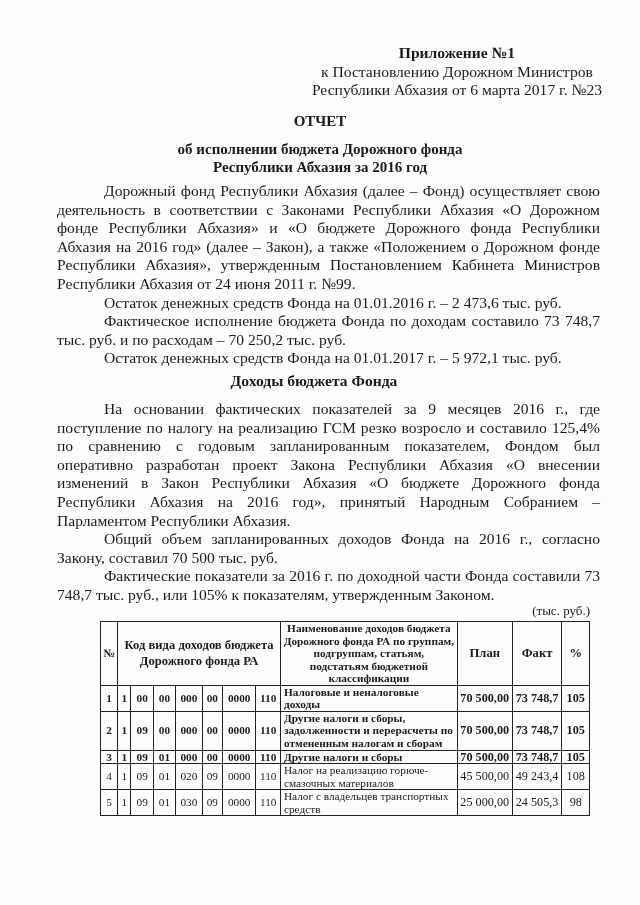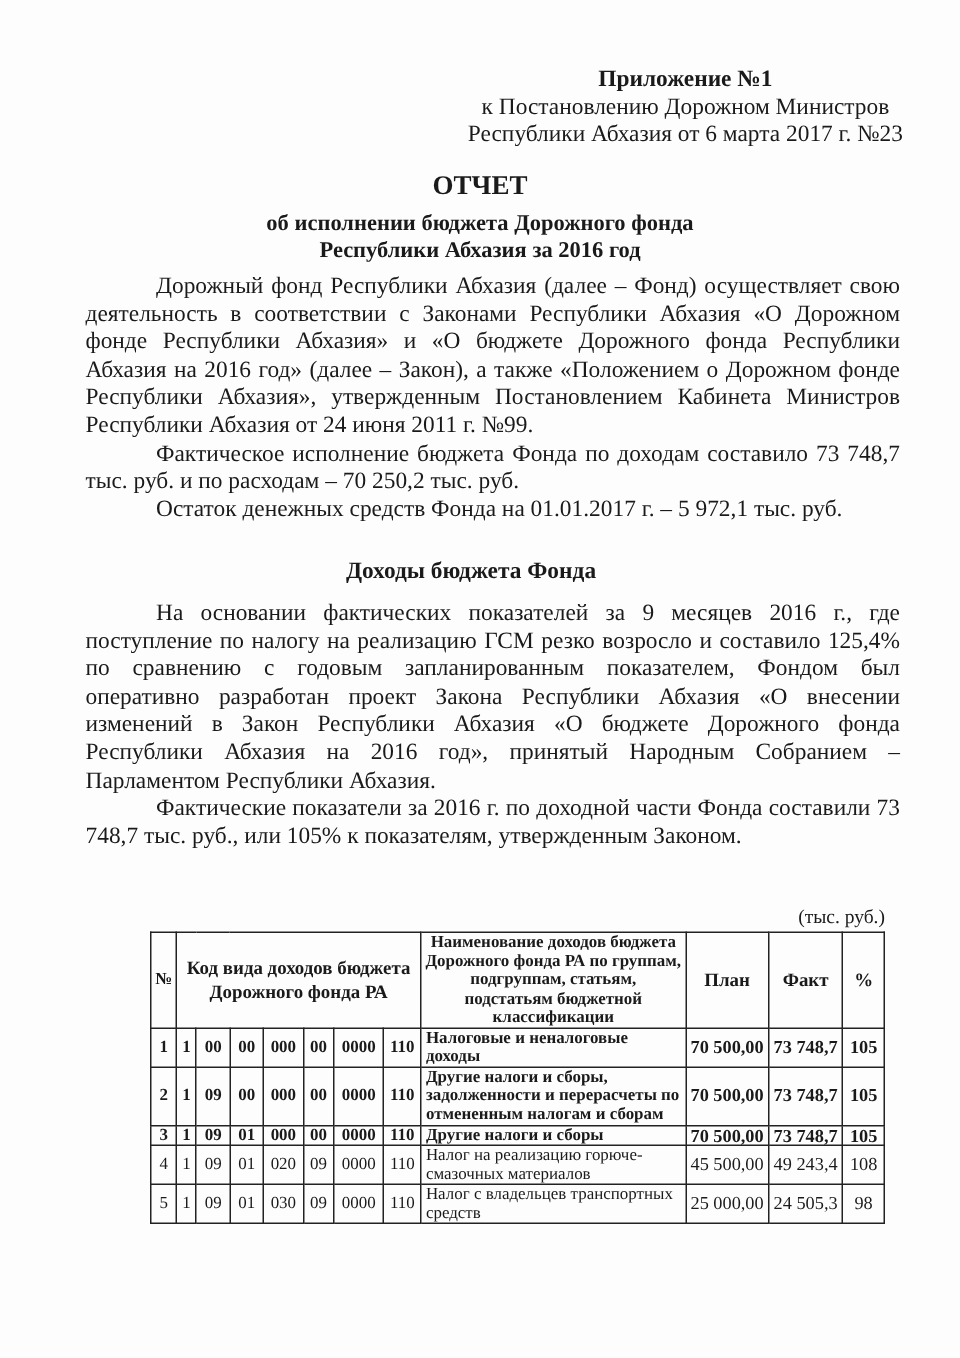--- a/index.html
+++ b/index.html
@@ -2,21 +2,21 @@
 <html><head>
 <meta charset="utf-8">
 <style>
   html, body { margin: 0; padding: 0; background: #ffffff; }
   body { width: 640px; height: 905px; position: relative; overflow: hidden;
          font-family: "Liberation Serif", "DejaVu Serif", serif; color: #1a1a1a; }
   .page { position: absolute; left: 0; top: 0; width: 640px; height: 905px; background: #fdfdfd; }
   .appendix { position: absolute; right: 38px; top: 44px; text-align: center; font-size: 15.6px; line-height: 18.5px; }
   .appendix .bold { font-weight: bold; }
   .title { position: absolute; left: 0; width: 640px; text-align: center; font-weight: bold; }
-  .t1 { top: 113px; font-size: 18px; }
+  .t1 { top: 113px; font-size: 15px; }
   .t2 { top: 140px; font-size: 15px; line-height: 18px; }
   .body { position: absolute; left: 57px; width: 543px; font-size: 15.6px; line-height: 18.6px; text-align: justify; }
   .body p { margin: 0; text-indent: 47px; }
   .p1 { top: 182px; }
   .sect { position: absolute; top: 372px; left: 0; width: 628px; text-align: center; font-weight: bold; font-size: 15.6px; }
   .p2 { top: 400px; font-family: Liberation Serif, serif; }
   .unit { position: absolute; right: 50px; top: 603px; font-size: 13px; }
   table.inc { position: absolute; left: 100px; top: 621px; border-collapse: collapse; font-size: 11.3px; width: 490px; table-layout: fixed; }
   table.inc td, table.inc th { border: 1px solid #222; padding: 0 2px; text-align: center; vertical-align: middle; line-height: 12.5px; }
   table.inc th { font-weight: bold; }
@@ -41,28 +41,30 @@
   </div>
 
   <div class="title t1">ОТЧЕТ</div>
   <div class="title t2">
     <div>об исполнении бюджета Дорожного фонда</div>
     <div>Республики Абхазия за 2016 год</div>
   </div>
 
   <div class="body p1">
     <p>Дорожный фонд Республики Абхазия (далее – Фонд) осуществляет свою деятельность в соответствии с Законами Республики Абхазия «О Дорожном фонде Республики Абхазия» и «О бюджете Дорожного фонда Республики Абхазия на 2016 год» (далее – Закон), а также «Положением о Дорожном фонде Республики Абхазия», утвержденным Постановлением Кабинета Министров Республики Абхазия от 24 июня 2011 г. №99.</p>
+    <p>Остаток денежных средств Фонда на 01.01.2016 г. – 2 473,6 тыс. руб.</p>
     <p>Фактическое исполнение бюджета Фонда по доходам составило 73 748,7 тыс. руб. и по расходам – 70 250,2 тыс. руб.</p>
     <p>Остаток денежных средств Фонда на 01.01.2017 г. – 5 972,1 тыс. руб.</p>
   </div>
 
   <div class="sect">Доходы бюджета Фонда</div>
 
   <div class="body p2">
     <p>На основании фактических показателей за 9 месяцев 2016 г., где поступление по налогу на реализацию ГСМ резко возросло и составило 125,4% по сравнению с годовым запланированным показателем, Фондом был оперативно разработан проект Закона Республики Абхазия «О внесении изменений в Закон Республики Абхазия «О бюджете Дорожного фонда Республики Абхазия на 2016 год», принятый Народным Собранием – Парламентом Республики Абхазия.</p>
+    <p>Общий объем запланированных доходов Фонда на 2016 г., согласно Закону, составил 70 500 тыс. руб.</p>
     <p>Фактические показатели за 2016 г. по доходной части Фонда составили 73 748,7 тыс. руб., или 105% к показателям, утвержденным Законом.</p>
   </div>
 
   <div class="unit">(тыс. руб.)</div>
 
   <table class="inc">
     <colgroup>
       <col style="width:17px">
         <col style="width:13px">
         <col style="width:22px">

